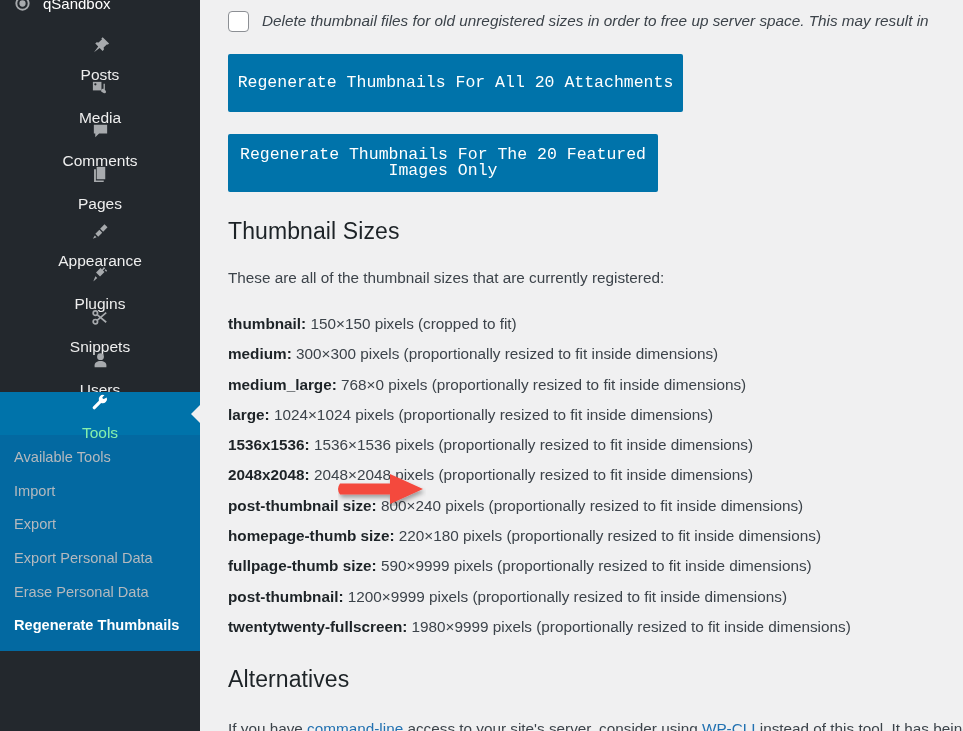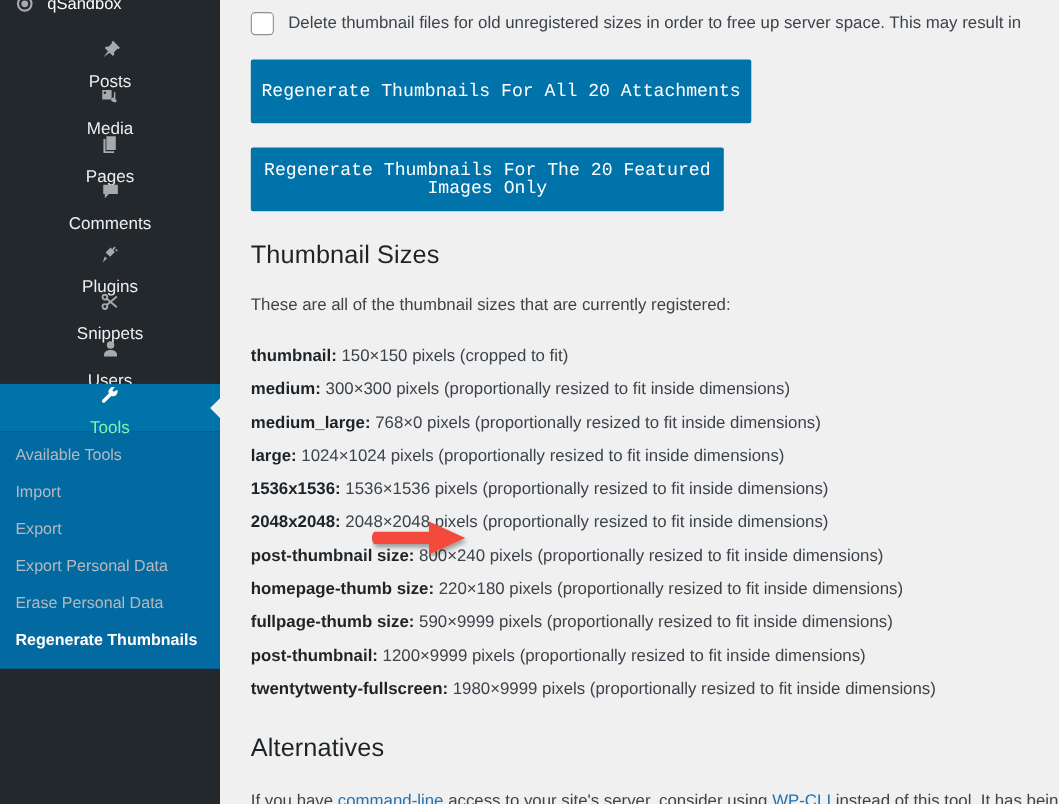--- a/index.html
+++ b/index.html
@@ -87,21 +87,21 @@
   .cbox {
     flex: 0 0 auto;
     width: 21px; height: 21px;
     border: 1px solid #8c8f94;
     border-radius: 4px;
     background: #fff;
     margin-top: 1px;
     cursor: pointer;
   }
   .cbox-label {
-    font-size: 15.3px; color: #3c434a; line-height: 22px;
+    font-size: 15.3px; color: #3c434a; line-height: 22px; font-style: italic;
   }
 
   .btn {
     display: block;
     background: #0073aa;
     color: #fff;
     border: none;
     font-family: Liberation Mono, monospace;
     font-size: 16.5px;
     text-align: center;
@@ -189,38 +189,48 @@
           <path d="M13 5h1.6v7.2a2 2 0 11-1.4-1.9V5z"></path>
           <circle cx="14.2" cy="13.3" r="1.6"></circle>
         </svg>
       </span>
       <span>Media</span>
     </div>
 
     <div class="menu-item">
       <span class="ico">
         <svg width="19" height="19" viewBox="0 0 20 20" fill="currentColor">
+          <path d="M3 3h14v9H8.5L4.5 16V12H3z"></path>
+        </svg>
+      </span>
+      <span>Comments</span>
+    </div>
+
+    <div class="menu-item">
+      <span class="ico">
+        <svg width="19" height="19" viewBox="0 0 20 20" fill="currentColor">
           <path d="M6 2h9v13H6z"></path>
           <path d="M3.2 4.6h2v11.6h8.2v1.8H3.2z"></path>
         </svg>
       </span>
       <span>Pages</span>
     </div>
 
-    <div class="menu-item">
-      <span class="ico">
-        <svg width="19" height="19" viewBox="0 0 20 20" fill="currentColor">
-          <path d="M3 3h14v9H8.5L4.5 16V12H3z"></path>
-        </svg>
-      </span>
-      <span>Comments</span>
-    </div>
-
     <div class="menu-gap"></div>
 
+    <div class="menu-item">
+      <span class="ico">
+        <svg width="19" height="19" viewBox="0 0 20 20" fill="currentColor">
+          <path d="M14.2 2.4l3.2 3.2-4.6 4.6-3.2-3.2z"></path>
+          <path d="M8.8 8.2l3 3-4.2 4.2-3-3z"></path>
+          <path d="M4 14.2l1.8 1.8L2 17.6z"></path>
+        </svg>
+      </span>
+      <span>Appearance</span>
+    </div>
 
     <div class="menu-item">
       <span class="ico">
         <svg width="19" height="19" viewBox="0 0 20 20" fill="currentColor">
           <path d="M13.6 2.2l1.3 1.3-2.3 2.3 1.6 1.6-4.7 4.7-4.2-4.2 4.7-4.7 1.6 1.6z"></path>
           <path d="M4.6 11.8l2 2-4.2 3.6z"></path>
           <path d="M15.4 4.5l1.6 1.6-1 1-1.6-1.6z"></path>
         </svg>
       </span>
       <span>Plugins</span>

